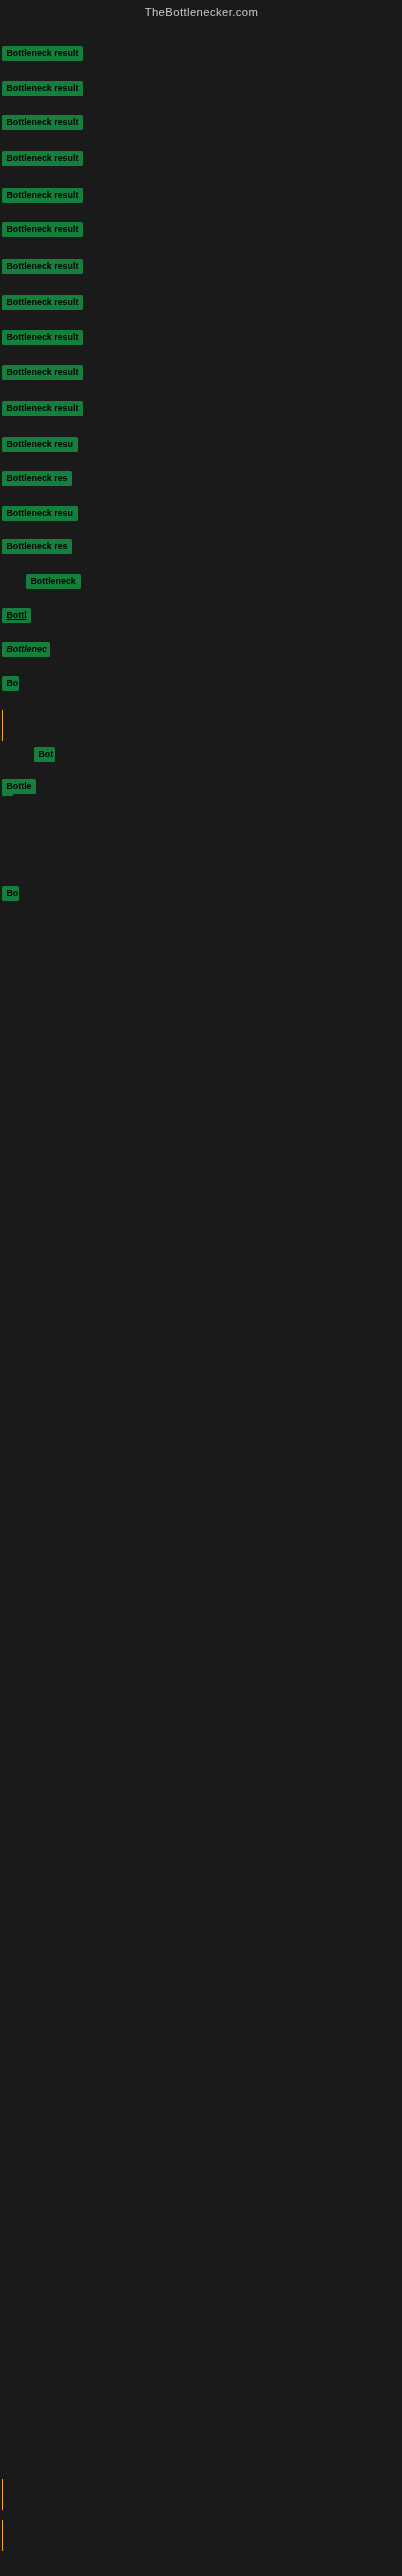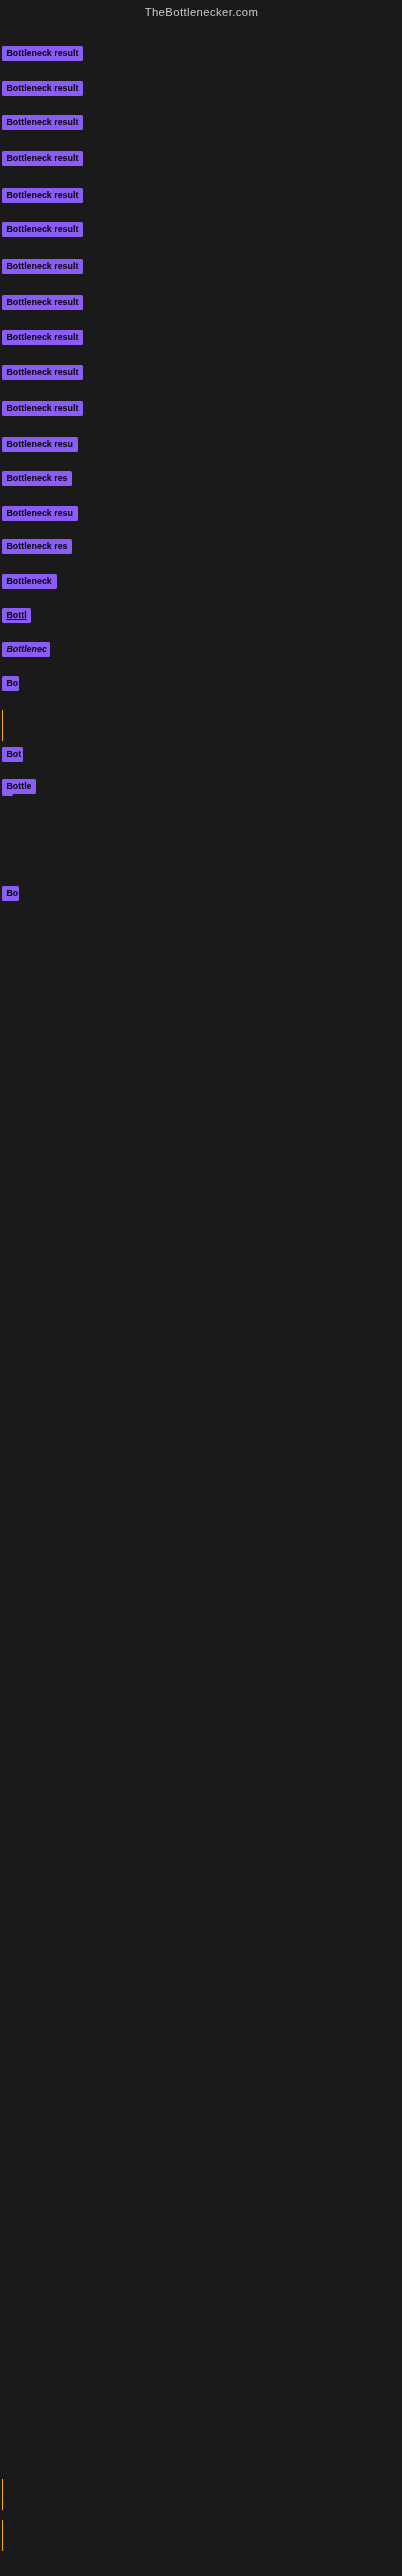--- a/index.html
+++ b/index.html
@@ -19,21 +19,21 @@
     .site-title {
       text-align: center;
       color: #cccccc;
       font-size: 11.3px;
       padding: 6.4px 0;
       letter-spacing: 0.4px;
     }
 
     .bottleneck-badge {
       display: inline-block;
-      background-color: #8b5cf6;
+      background-color: #15803d;
       color: #000000;
       font-size: 8.9px;
       font-weight: bold;
       padding: 2.4px 4.8px;
       border-radius: 1.6px;
       white-space: nowrap;
       overflow: hidden;
     }
 
     .result-row {
@@ -62,24 +62,24 @@
 <div class="result-row" style="top: 222px; left: 1.6px;"><span class="bottleneck-badge" style="max-width: 89px;">Bottleneck result</span></div>
 <div class="result-row" style="top: 259px; left: 1.6px;"><span class="bottleneck-badge" style="max-width: 89px;">Bottleneck result</span></div>
 <div class="result-row" style="top: 295px; left: 1.6px;"><span class="bottleneck-badge" style="max-width: 89px;">Bottleneck result</span></div>
 <div class="result-row" style="top: 330px; left: 1.6px;"><span class="bottleneck-badge" style="max-width: 89px;">Bottleneck result</span></div>
 <div class="result-row" style="top: 365px; left: 1.6px;"><span class="bottleneck-badge" style="max-width: 89px;">Bottleneck result</span></div>
 <div class="result-row" style="top: 401px; left: 1.6px;"><span class="bottleneck-badge" style="max-width: 89px;">Bottleneck result</span></div>
 <div class="result-row" style="top: 437px; left: 1.6px;"><span class="bottleneck-badge" style="max-width: 77px;">Bottleneck resu</span></div>
 <div class="result-row" style="top: 471px; left: 1.6px;"><span class="bottleneck-badge" style="max-width: 71px;">Bottleneck res</span></div>
 <div class="result-row" style="top: 506px; left: 1.6px;"><span class="bottleneck-badge" style="max-width: 77px;">Bottleneck resu</span></div>
 <div class="result-row" style="top: 539px; left: 1.6px;"><span class="bottleneck-badge" style="max-width: 71px;">Bottleneck res</span></div>
-<div class="result-row" style="top: 574px; left: 1.6px;"><span class="bottleneck-badge" style="max-width: 55px;">Bottleneck</span></div>
+<div class="result-row" style="top: 574px; left: 1.6px;"><span class="bottleneck-badge" style="max-width: 55px; margin-left: 24px;">Bottleneck</span></div>
 <div class="result-row" style="top: 608px; left: 1.6px;"><span class="bottleneck-badge" style="max-width: 31px; text-decoration: underline;">Bottl</span></div>
 <div class="result-row" style="top: 642px; left: 1.6px; font-style: italic;"><span class="bottleneck-badge" style="max-width: 48px;">Bottlenec</span></div>
 <div class="result-row" style="top: 676px; left: 1.6px;"><span class="bottleneck-badge" style="max-width: 17.7px;">Bo</span></div>
-<div class="result-row" style="top: 747px; left: 1.6px;"><span class="bottleneck-badge" style="max-width: 21px;">Bot</span></div>
+<div class="result-row" style="top: 747px; left: 1.6px;"><span class="bottleneck-badge" style="max-width: 21px; margin-left: 32px;">Bot</span></div>
 <div class="result-row" style="top: 781px; left: 1.6px;"><span class="bottleneck-badge" style="max-width: 11.3px;">B</span></div>
 <div class="result-row" style="top: 779px; left: 1.6px;"><span class="bottleneck-badge" style="max-width: 34px;">Bottle</span></div>
 <div class="result-row" style="top: 886px; left: 1.6px;"><span class="bottleneck-badge" style="max-width: 17.7px;">Bo</span></div>
 <div class="v-line" style="top: 710px; height: 31px; left: 1.6px;"></div>
 <div class="v-line" style="top: 2479px; height: 31px; left: 1.6px;"></div>
 <div class="v-line" style="top: 2520px; height: 31px; left: 1.6px;"></div>
 
 
 </body></html>

